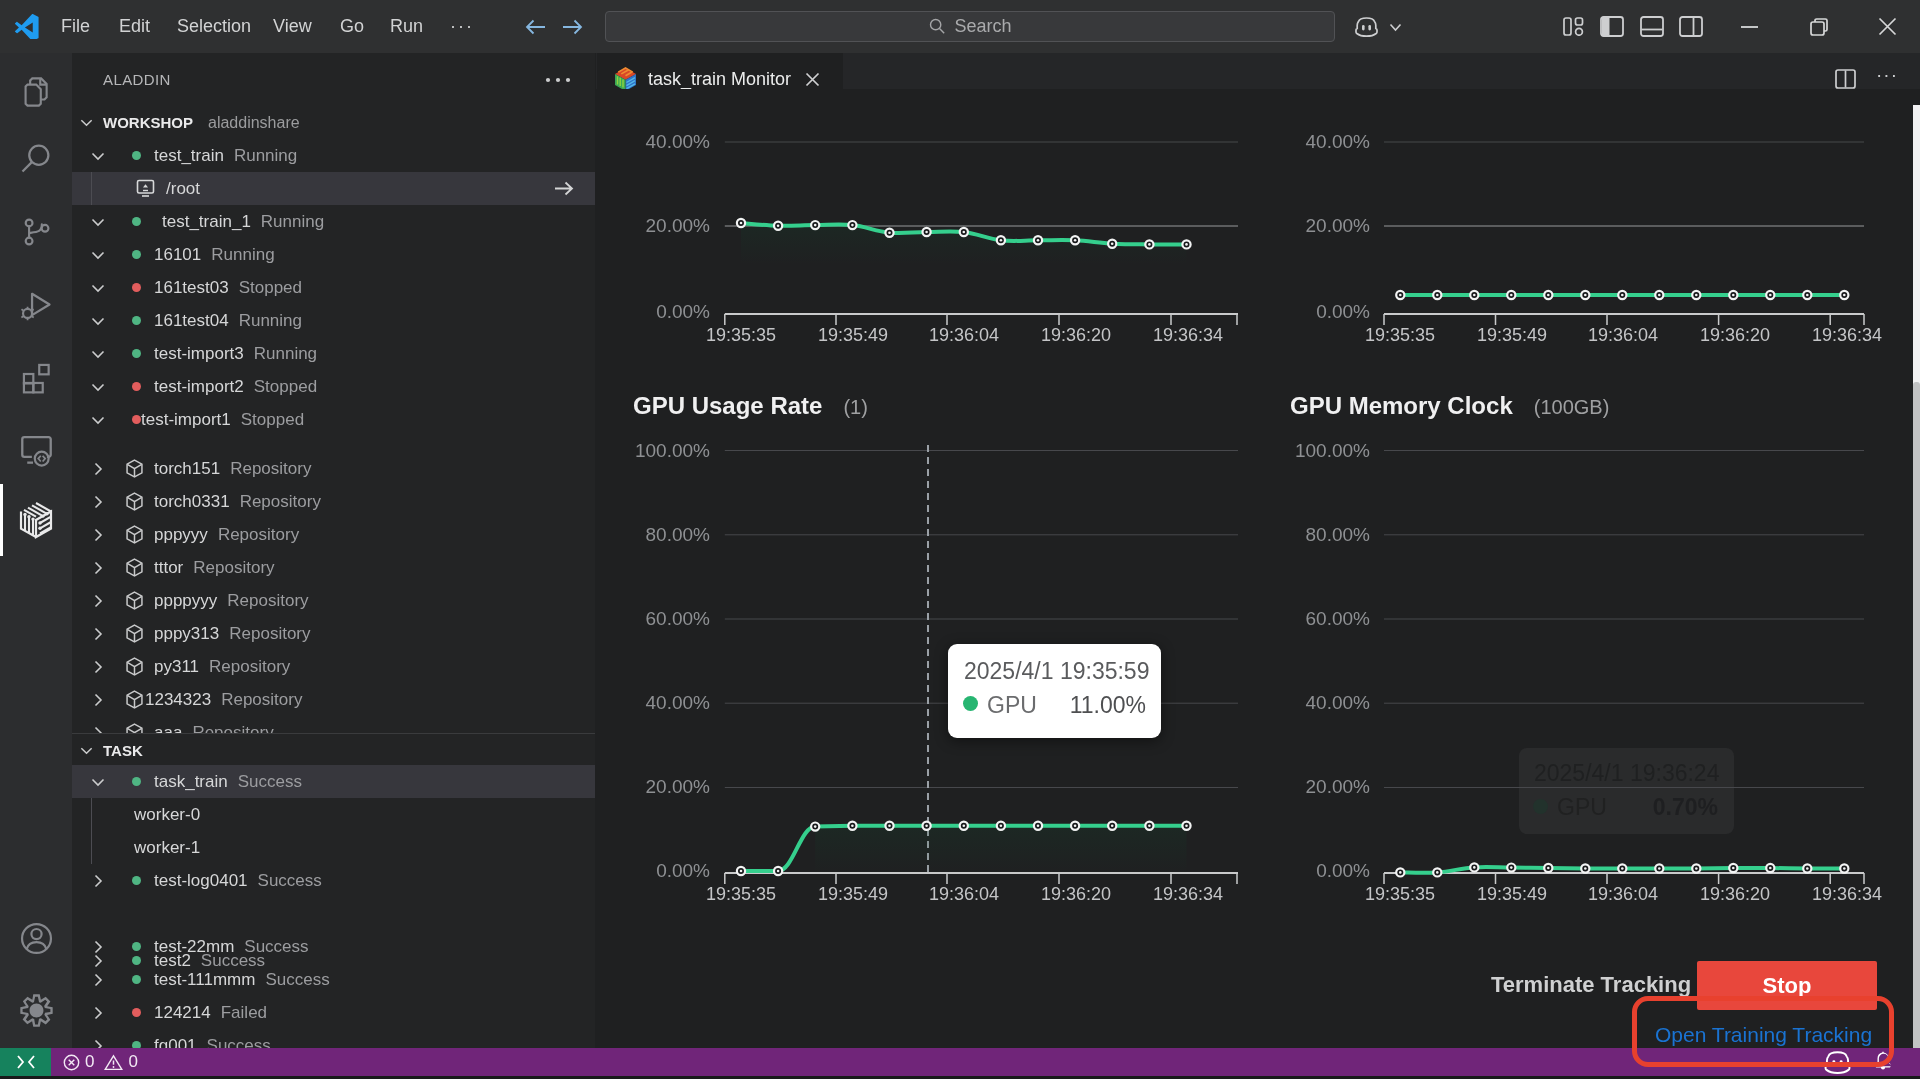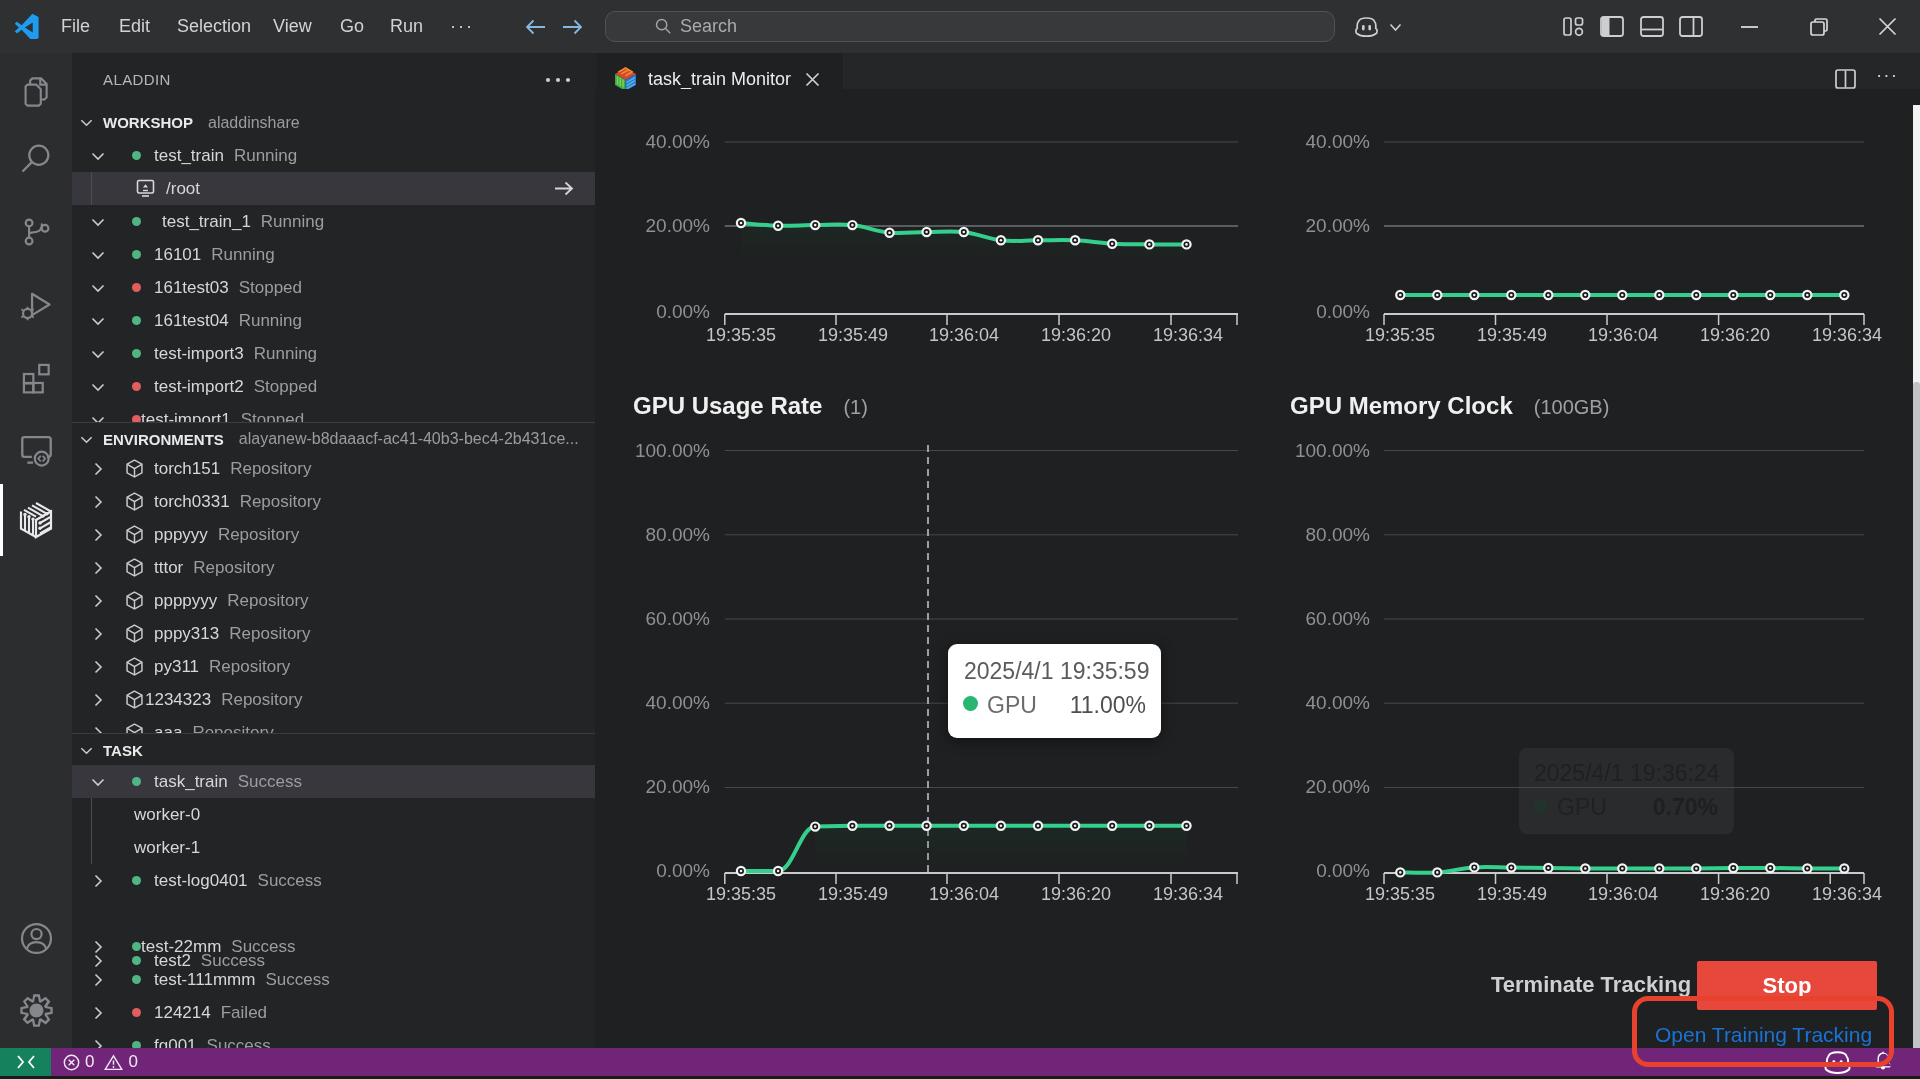--- a/index.html
+++ b/index.html
@@ -3,22 +3,22 @@
 <meta charset="utf-8">
 <style>
   * { margin:0; padding:0; box-sizing:border-box; }
   html,body { width:1920px; height:1079px; overflow:hidden; background:#1f2021;
     font-family:"Liberation Sans", sans-serif; }
   .abs { position:absolute; }
   
   #titlebar { position:absolute; left:0; top:0; width:1920px; height:53px; background:#2f3031; }
   .menu { position:absolute; top:0; height:53px; line-height:53px; color:#d2d3d4; font-size:18px; }
   #searchbox { position:absolute; left:605px; top:11px; width:730px; height:31px;
-    background:#38393b; border:1px solid #515255; border-radius:10px;
-    color:#a9aaac; font-size:18px; text-align:left; line-height:29px;padding-left:48px; }
+    background:#38393b; border:1px solid #515255; border-radius:4px;
+    color:#a9aaac; font-size:18px; text-align:center; line-height:29px; }
   
   #activitybar { position:absolute; left:0; top:53px; width:72px; height:995px; background:#2c2d2f; }
   .aicon { position:absolute; left:0; width:72px; height:72px; display:flex; align-items:center; justify-content:center; }
   
   #sidebar { position:absolute; left:72px; top:53px; width:523px; height:995px; background:#232425; overflow:hidden; }
   .srow { position:absolute; left:0; width:523px; height:33px; display:flex; align-items:center; font-size:17px; color:#d6d7d8; white-space:nowrap; }
   .srow .status { color:#9c9da0; margin-left:10px; }
   .shead { position:absolute; left:0; width:523px; height:33px; display:flex; align-items:center;
      font-size:15px; font-weight:bold; color:#eaeaeb; background:#232425; border-top:1px solid #3a3b3d; }
   .shead .sub { font-weight:normal; color:#9b9c9e; font-size:16px; margin-left:15px; }
@@ -326,29 +326,20 @@
   <div class="srow" style="top:350px">
     <span class="chev" style="margin-left:18px;width:16px;min-width:16px">
         <svg width="16" height="16" viewBox="0 0 16 16">
           <use href="#chevdown"></use>
         </svg>
       </span>
     <span class="dot dred" style="margin-left:26px"></span>
       <span style="">test-import1</span>
       <span class="status">Stopped</span>
   </div>
-  <div class="shead" style="top:369px">
-    <span class="chev" style="width:16px;min-width:16px;margin-left:6px">
-        <svg width="15" height="15" viewBox="0 0 16 16">
-          <use href="#chevdown"></use>
-        </svg>
-      </span>
-    <span style="margin-left:9px">ENVIRONMENTS</span>
-      <span class="sub">alayanew-b8daaacf-ac41-40b3-bec4-2b431ce...</span>
-  </div>
   <div class="srow" style="top:399px">
     <span class="chev" style="margin-left:18px;width:16px;min-width:16px">
         <svg width="16" height="16" viewBox="0 0 16 16">
           <use href="#chevright"></use>
         </svg>
       </span>
     <svg style="margin-left:18px" width="21" height="21" viewBox="0 0 24 24">
         <use href="#pkg"></use>
       </svg>
     <span style="margin-left:9px">torch151</span>
@@ -496,21 +487,21 @@
       <span style="margin-left:13px">test2</span>
       <span class="status">Success</span>
   </div>
   <div class="srow" style="top:877px">
     <span class="chev" style="margin-left:18px;width:16px;min-width:16px">
         <svg width="16" height="16" viewBox="0 0 16 16">
           <use href="#chevright"></use>
         </svg>
       </span>
     <span class="dot dgreen" style="margin-left:26px"></span>
-      <span style="">test-22mm</span>
+      <span style="margin-left:13px">test-22mm</span>
       <span class="status">Success</span>
   </div>
   <div class="srow" style="top:910px">
     <span class="chev" style="margin-left:18px;width:16px;min-width:16px">
         <svg width="16" height="16" viewBox="0 0 16 16">
           <use href="#chevright"></use>
         </svg>
       </span>
     <span class="dot dgreen" style="margin-left:26px"></span>
       <span style="margin-left:13px">test-111mmm</span>

